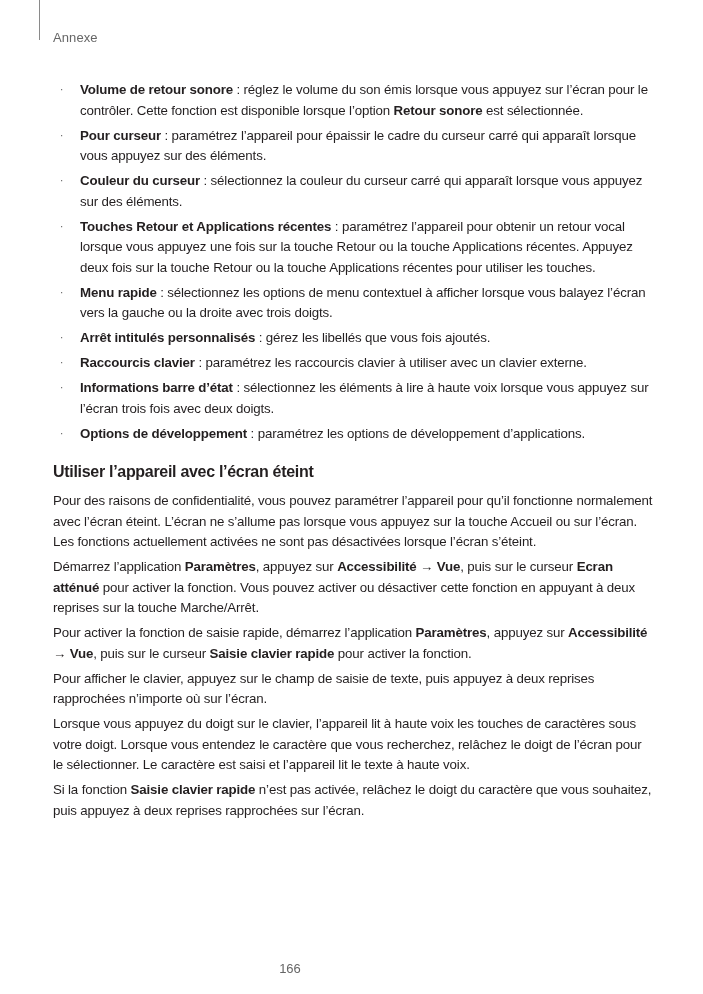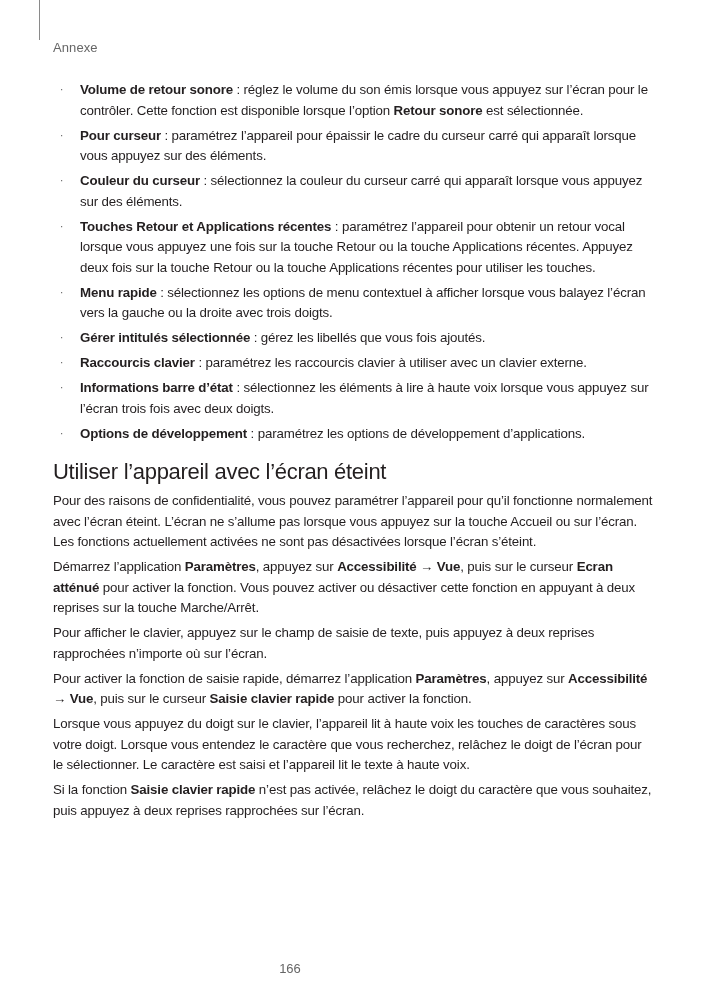--- a/index.html
+++ b/index.html
@@ -4,64 +4,64 @@
 <style>
   html, body { margin: 0; padding: 0; background: #ffffff; }
   body {
     width: 703px; height: 994px; position: relative; overflow: hidden;
     font-family: "Liberation Sans", sans-serif; color: #231f20;
   }
   .side-rule {
     position: absolute; left: 39px; top: 0; width: 1px; height: 40px; background: #8a8a8a;
   }
   .running-head {
-    position: absolute; left: 53px; top: 40px; font-size: 13px; color: #666666; letter-spacing: 0.1px;
+    position: absolute; left: 53px; top: 30px; font-size: 13px; color: #666666; letter-spacing: 0.1px;
   }
   .content {
     position: absolute; left: 53px; top: 80px; width: 600px;
     font-size: 13.3px; line-height: 20.5px; letter-spacing: -0.15px;
   }
   ul.bullets { list-style: none; margin: 0; padding: 0; }
   ul.bullets li {
     position: relative; padding-left: 27px; margin-bottom: 4.5px;
   }
   ul.bullets li .bullet {
     position: absolute; left: 7px; top: 0; font-size: 10px; color: #555;
   }
   b { font-weight: bold; margin-top: 36px; }
   h2 {
-    font-size: 22px; font-weight: normal; margin: 17px 0 8px 0; line-height: 22px; letter-spacing: -0.3px;
+    font-size: 16px; font-weight: bold; margin: 17px 0 8px 0; line-height: 22px; letter-spacing: -0.3px;
   }
   p { margin: 0 0 4.5px 0; }
   .page-number {
     position: absolute; left: 0; width: 580px; top: 961px; text-align: center; font-size: 13px; color: #666666;
   }
 </style>
 </head>
 <body>
 
 <div class="side-rule"></div>
 <div class="running-head">Annexe</div>
 
 <div class="content">
   <ul class="bullets">
     <li><span class="bullet">·</span><b>Volume de retour sonore</b><span> : réglez le volume du son émis lorsque vous appuyez sur l’écran pour le contrôler. Cette fonction est disponible lorsque l’option </span><b>Retour sonore</b><span> est sélectionnée.</span></li>
     <li><span class="bullet">·</span><b>Pour curseur</b><span> : paramétrez l’appareil pour épaissir le cadre du curseur carré qui apparaît lorsque vous appuyez sur des éléments.</span></li>
     <li><span class="bullet">·</span><b>Couleur du curseur</b><span> : sélectionnez la couleur du curseur carré qui apparaît lorsque vous appuyez sur des éléments.</span></li>
     <li><span class="bullet">·</span><b>Touches Retour et Applications récentes</b><span> : paramétrez l’appareil pour obtenir un retour vocal lorsque vous appuyez une fois sur la touche Retour ou la touche Applications récentes. Appuyez deux fois sur la touche Retour ou la touche Applications récentes pour utiliser les touches.</span></li>
     <li><span class="bullet">·</span><b>Menu rapide</b><span> : sélectionnez les options de menu contextuel à afficher lorsque vous balayez l’écran vers la gauche ou la droite avec trois doigts.</span></li>
-    <li><span class="bullet">·</span><b>Gérer intitulés sélectionnée</b><span> : gérez les libellés que vous fois ajoutés.</span></li>
+    <li><span class="bullet">·</span><b>Arrêt intitulés personnalisés</b><span> : gérez les libellés que vous fois ajoutés.</span></li>
     <li><span class="bullet">·</span><b>Raccourcis clavier</b><span> : paramétrez les raccourcis clavier à utiliser avec un clavier externe.</span></li>
     <li><span class="bullet">·</span><b>Informations barre d’état</b><span> : sélectionnez les éléments à lire à haute voix lorsque vous appuyez sur l’écran trois fois avec deux doigts.</span></li>
     <li><span class="bullet">·</span><b>Options de développement</b><span> : paramétrez les options de développement d’applications.</span></li>
   </ul>
 
   <h2>Utiliser l’appareil avec l’écran éteint</h2>
   <p>Pour des raisons de confidentialité, vous pouvez paramétrer l’appareil pour qu’il fonctionne normalement avec l’écran éteint. L’écran ne s’allume pas lorsque vous appuyez sur la touche Accueil ou sur l’écran. Les fonctions actuellement activées ne sont pas désactivées lorsque l’écran s’éteint.</p>
   <p><span>Démarrez l’application </span><b>Paramètres</b><span>, appuyez sur </span><b>Accessibilité</b><span> → </span><b>Vue</b><span>, puis sur le curseur </span><b>Ecran atténué</b><span> pour activer la fonction. Vous pouvez activer ou désactiver cette fonction en appuyant à deux reprises sur la touche Marche/Arrêt.</span></p>
 
+  <p><span>Pour activer la fonction de saisie rapide, démarrez l’application </span><b>Paramètres</b><span>, appuyez sur </span><b>Accessibilité</b><span> → </span><b>Vue</b><span>, puis sur le curseur </span><b>Saisie clavier rapide</b><span> pour activer la fonction.</span></p>
   <p>Pour afficher le clavier, appuyez sur le champ de saisie de texte, puis appuyez à deux reprises rapprochées n’importe où sur l’écran.</p>
-  <p><span>Pour activer la fonction de saisie rapide, démarrez l’application </span><b>Paramètres</b><span>, appuyez sur </span><b>Accessibilité</b><span> → </span><b>Vue</b><span>, puis sur le curseur </span><b>Saisie clavier rapide</b><span> pour activer la fonction.</span></p>
   <p>Lorsque vous appuyez du doigt sur le clavier, l’appareil lit à haute voix les touches de caractères sous votre doigt. Lorsque vous entendez le caractère que vous recherchez, relâchez le doigt de l’écran pour le sélectionner. Le caractère est saisi et l’appareil lit le texte à haute voix.</p>
   <p><span>Si la fonction </span><b>Saisie clavier rapide</b><span> n’est pas activée, relâchez le doigt du caractère que vous souhaitez, puis appuyez à deux reprises rapprochées sur l’écran.</span></p>
 </div>
 
 <div class="page-number">166</div>
 
 </body></html>

